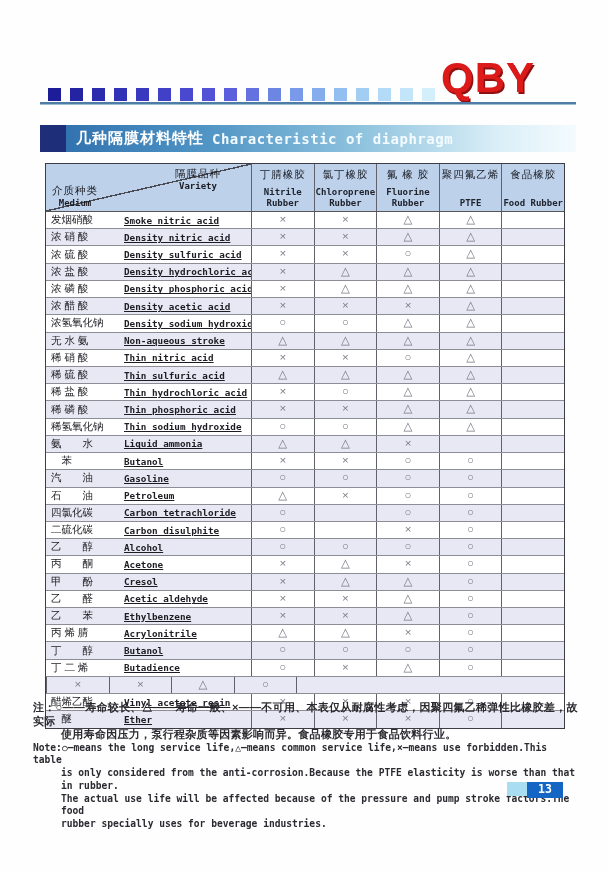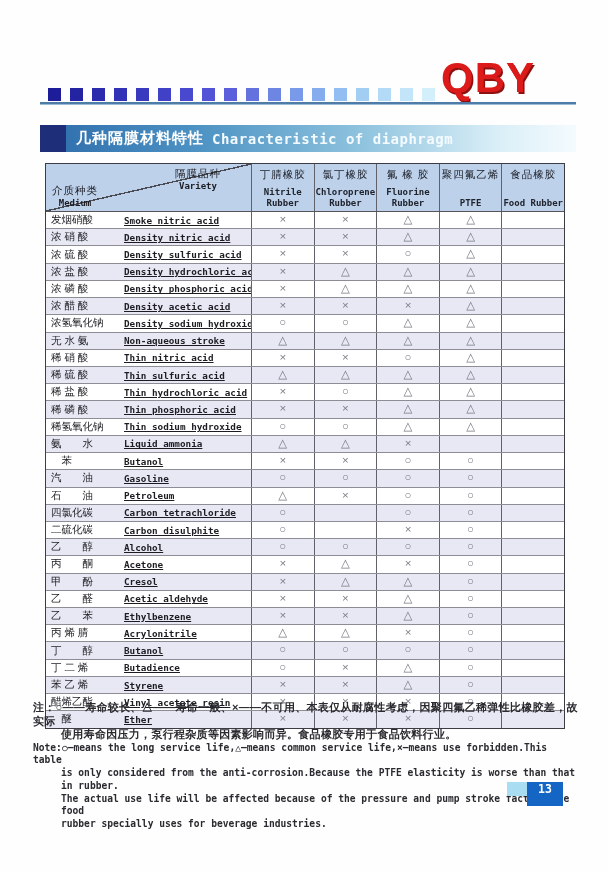--- a/index.html
+++ b/index.html
@@ -51,21 +51,21 @@
 
   
   #notes{position:absolute;left:33px;top:701px;width:546px;color:#2a2a30;}
   #notes .zh-line{font-size:11px;font-weight:bold;line-height:13.5px;letter-spacing:0.3px;}
   #notes .en-line{font-family:"DejaVu Sans Mono",monospace;font-weight:bold;font-size:9.6px;line-height:12.8px;}
   #notes .cont{padding-left:28px;}
 
   
   #pagenum{position:absolute;left:507px;top:782px;display:flex;height:14px;}
   #pagenum .cy{width:20px;height:14px;background:#a9def2;}
-  #pagenum .bl{width:36px;height:24px;background:#1566c4;color:#fff;font-weight:bold;
+  #pagenum .bl{width:36px;height:16px;background:#1566c4;color:#fff;font-weight:bold;
                font-size:11.5px;text-align:center;line-height:14px;font-family:"DejaVu Sans Mono",monospace;}
 </style>
 </head>
 <body>
 
 <div id="page">
 
   <div id="squares">
       <div class="sq" style="background: rgb(29, 29, 153);"></div>
       <div class="sq" style="background: rgb(36, 36, 163);"></div>
@@ -420,24 +420,20 @@
             <span class="zh">丁 二 烯</span>
             <span class="en">Butadience</span>
           </div>
           <div class="cell sym">○</div>
           <div class="cell sym">×</div>
           <div class="cell sym">△</div>
           <div class="cell sym">○</div>
           <div class="cell sym"></div>
         </div>
         <div class="row alt">
-          <div class="cell label">
-            <span class="zh">苯 乙 烯</span>
-            <span class="en">Styrene</span>
-          </div>
           <div class="cell sym">×</div>
           <div class="cell sym">×</div>
           <div class="cell sym">△</div>
           <div class="cell sym">○</div>
           <div class="cell sym"></div>
         </div>
         <div class="row">
           <div class="cell label">
             <span class="zh">醋烯乙酯</span>
             <span class="en">Vinyl acetate resin</span>

